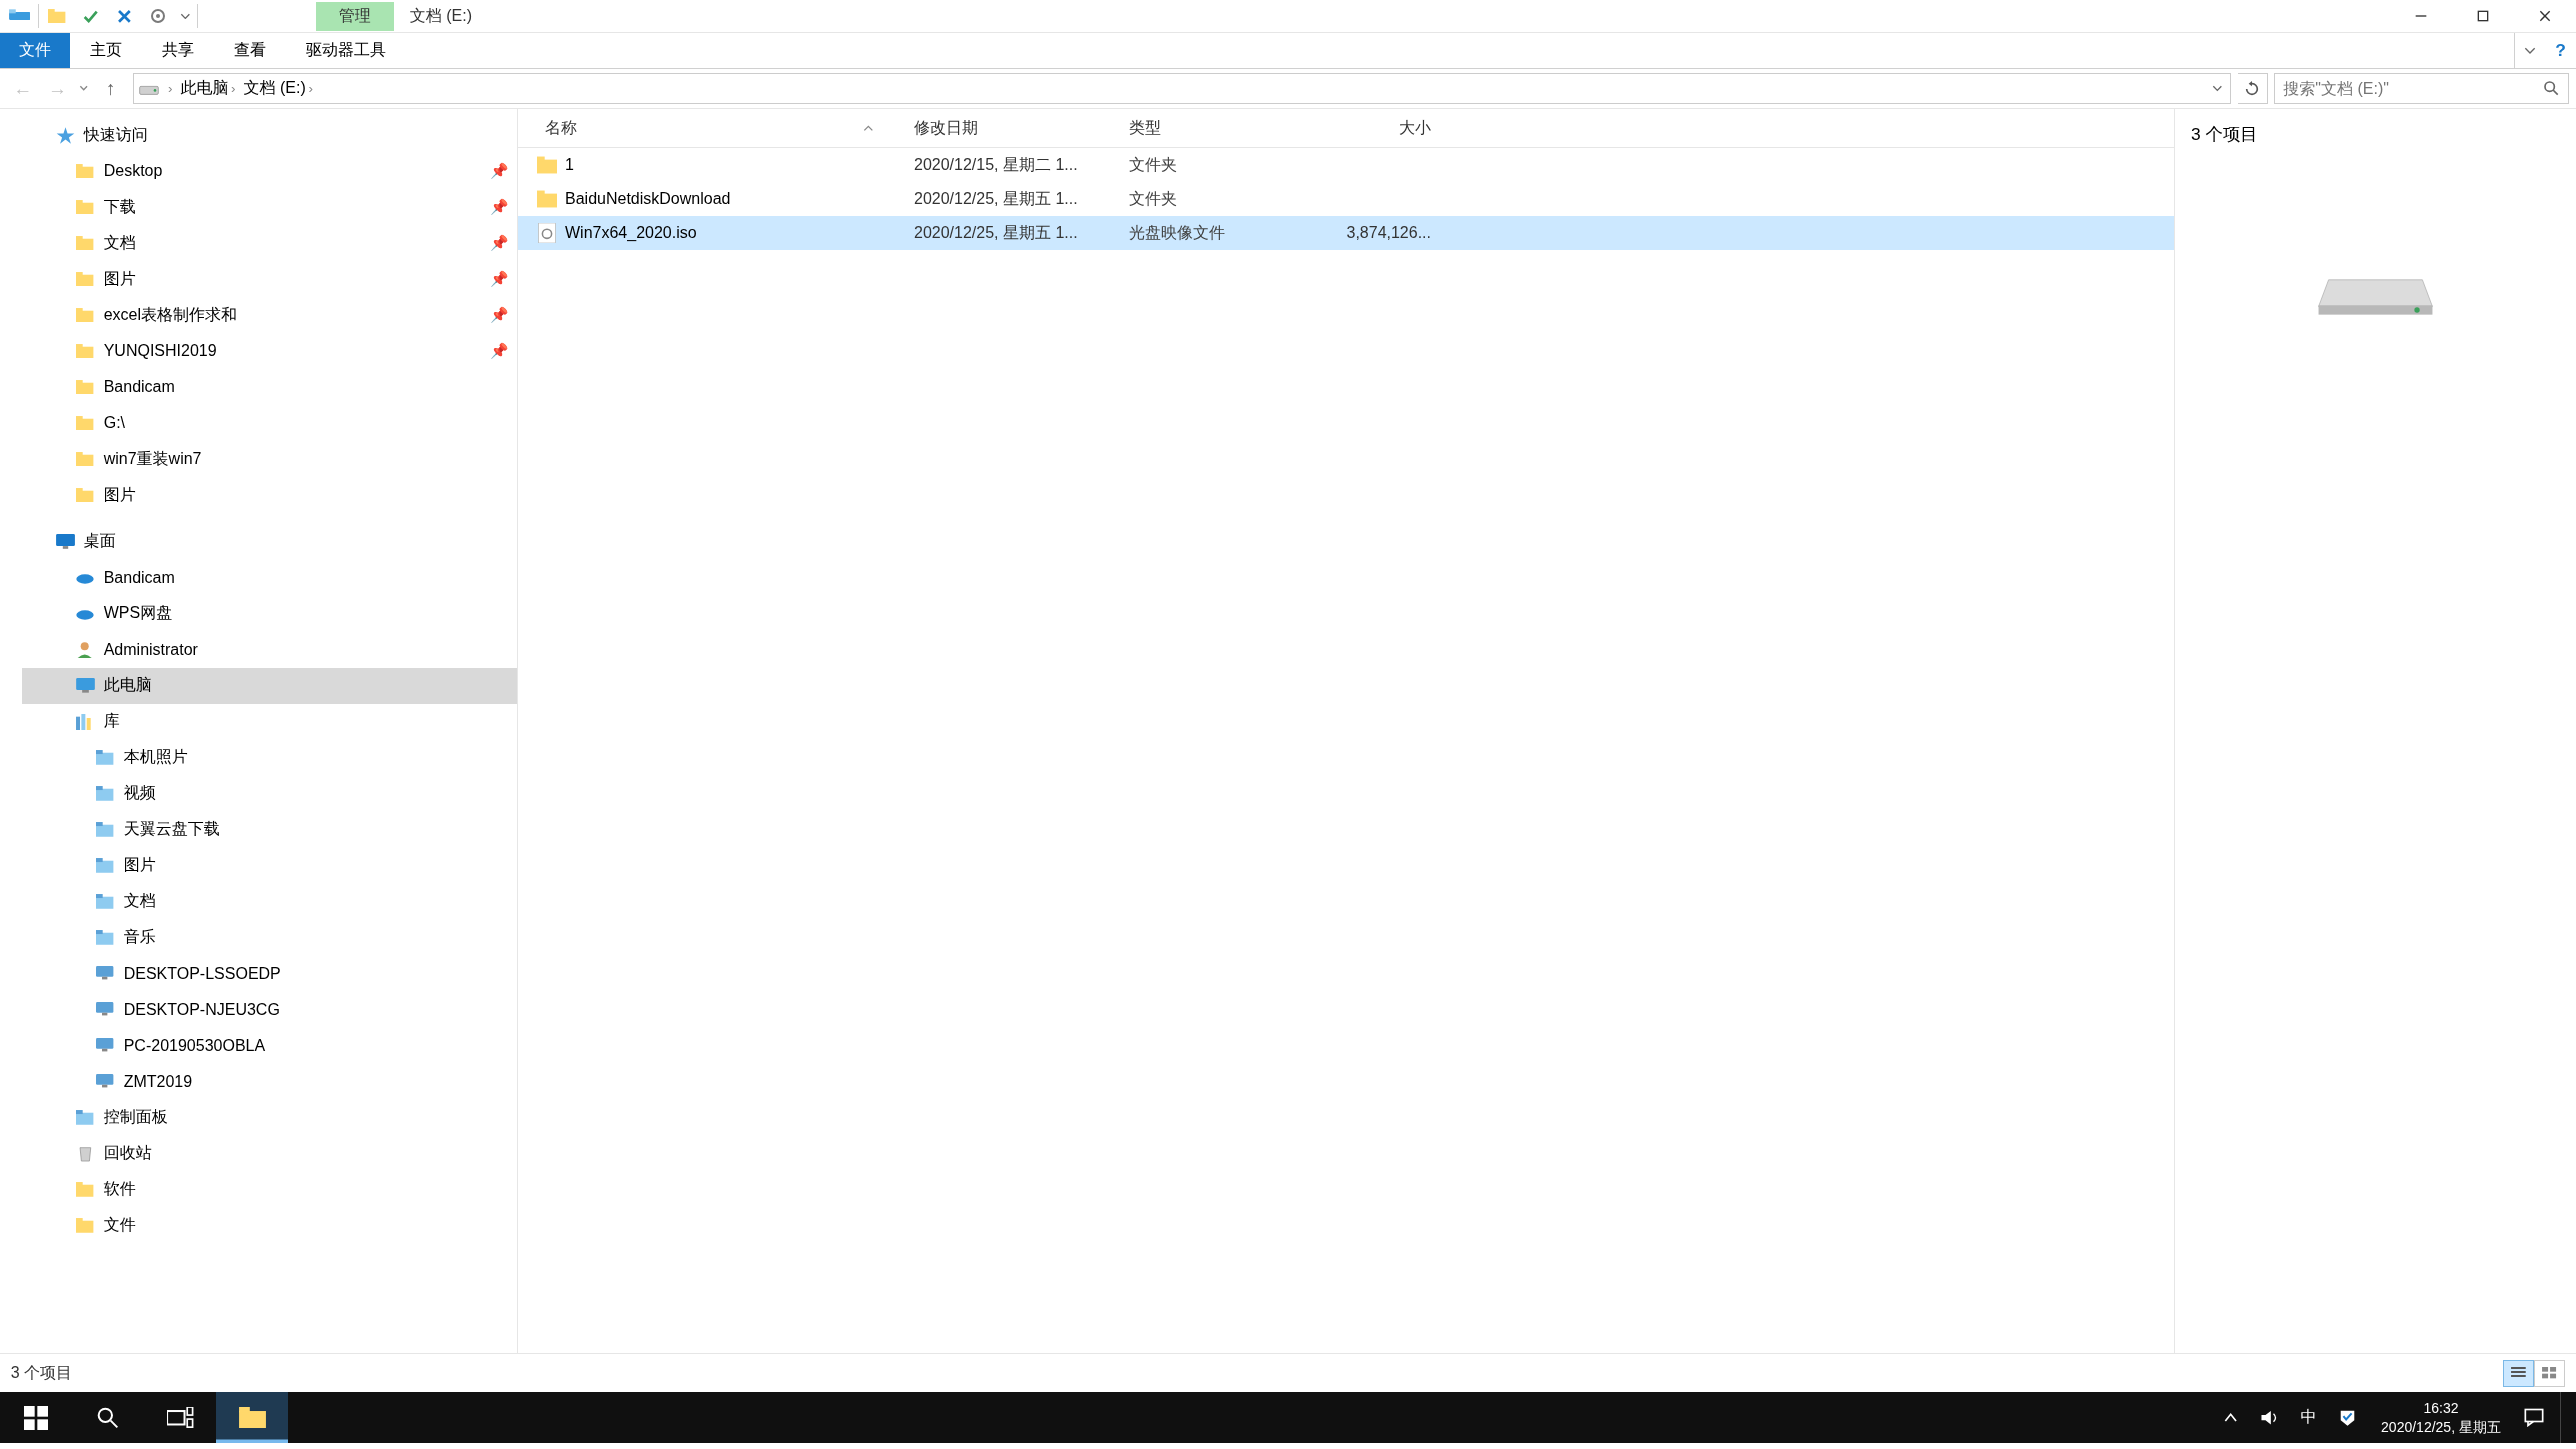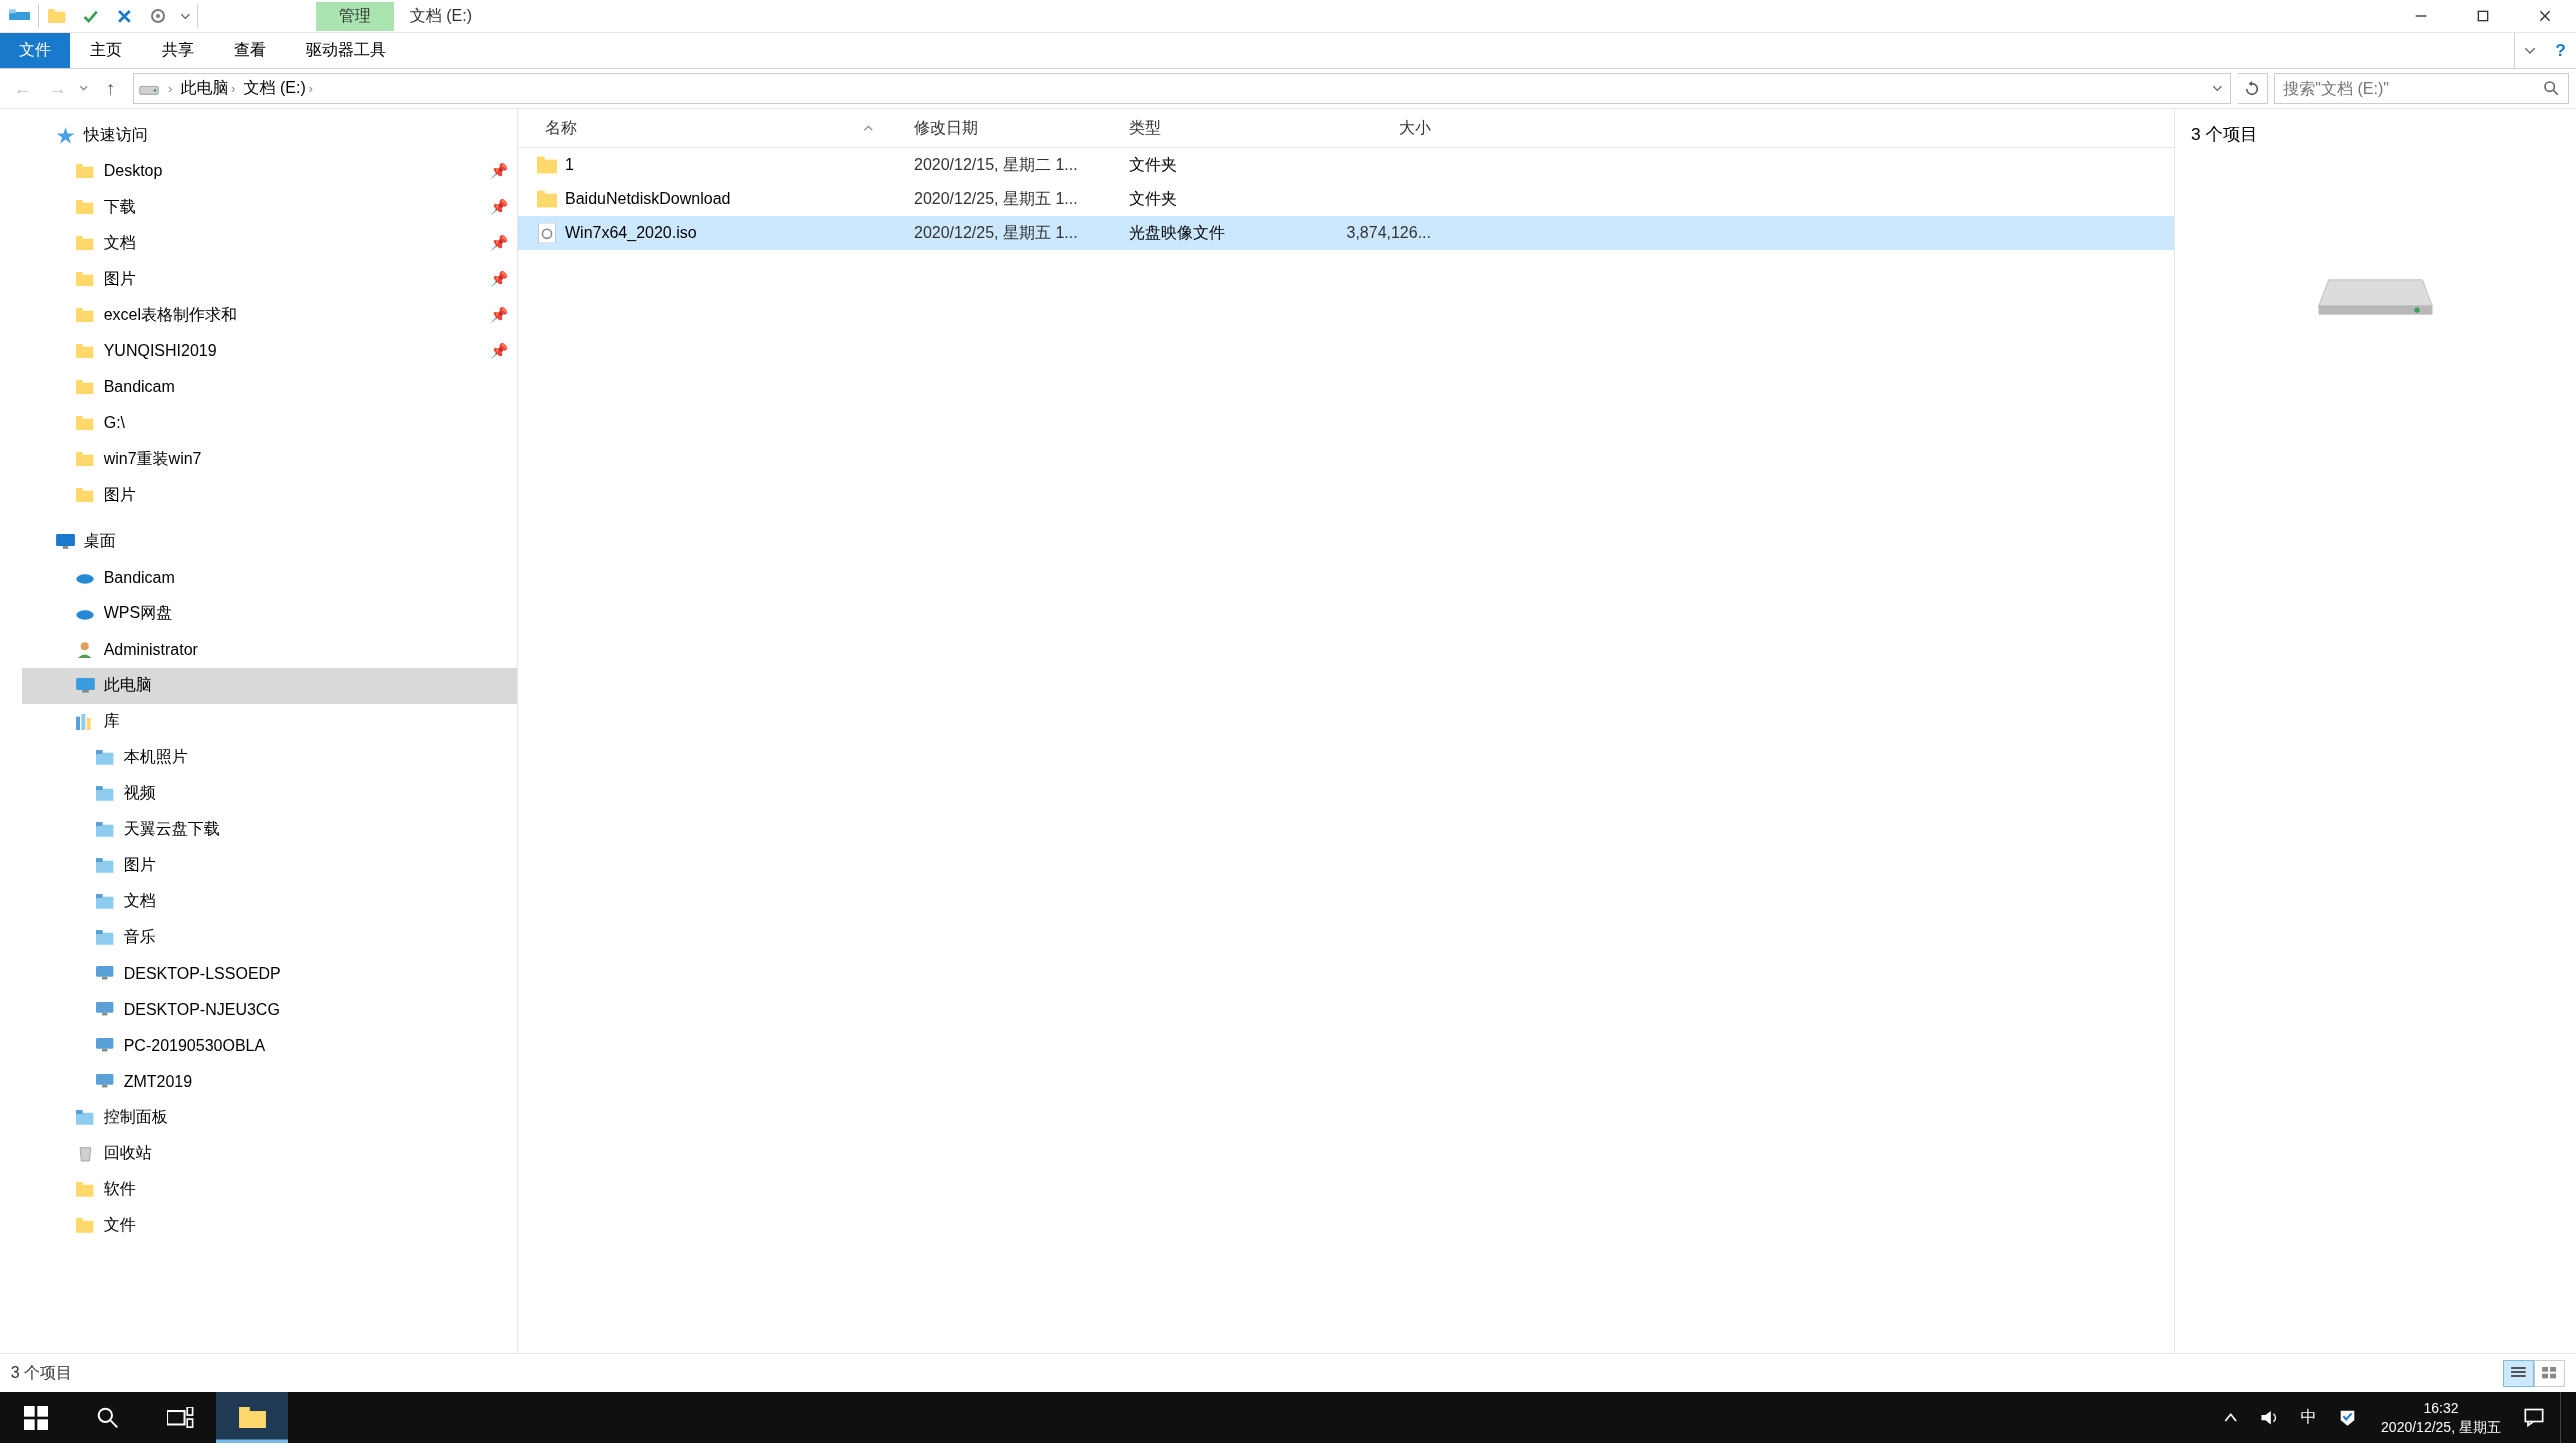--- a/index.html
+++ b/index.html
@@ -55,21 +55,21 @@
 .filelist { flex: 1; display: flex; flex-direction: column; }
 .colheaders { height: 39px; display: flex; align-items: center; border-bottom: 0.7px solid #e6e6e6; font-size: 16px; color: #333; }
 .col-name { width: 396px; padding-left: 27px; display:flex; align-items:center; gap:16px;}
 .col-date { width: 215px; }
 .col-type { width: 181px; }
 .col-size { width: 141px; text-align: right; padding-right: 20px; }
 .file-row { height: 34px; display: flex; align-items: center; font-size: 16px; }
 .file-row.selected { background: #cce8ff; }
 .file-row .cell-name { width: 396px; padding-left: 19px; display: flex; align-items: center; gap: 8px; }
 .file-row .cell-date { width: 215px; color: #333; }
-.file-row .cell-type { width: 181px; color: #000000; }
+.file-row .cell-type { width: 181px; color: #404040; }
 .file-row .cell-size { width: 141px; text-align: right; padding-right: 20px; color: #333; }
 .fileicon { width: 20px; height: 20px; }
 
 
 .preview { width: 402px; border-left: 0.7px solid #e6e6e6; padding: 13.4px 16px; font-size: 17.4px; }
 .preview .drive { width: 121px; height: 67px; margin: 107px auto; }
 
 
 .statusbar { height: 39px; border-top: 0.7px solid #e6e6e6; display: flex; align-items: center; padding: 0 10.7px; font-size: 16px; color: #333; }
 .statusbar .viewbtns { margin-left: auto; display: flex; }

